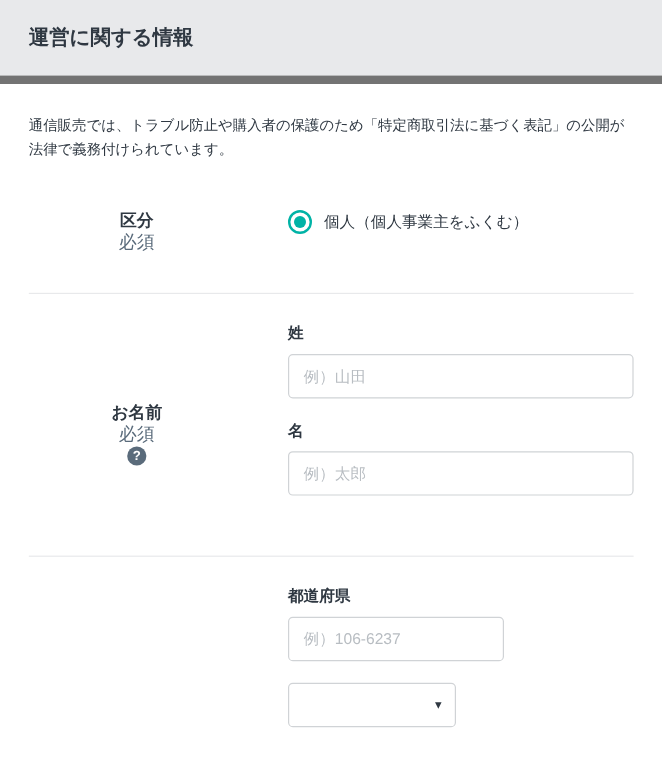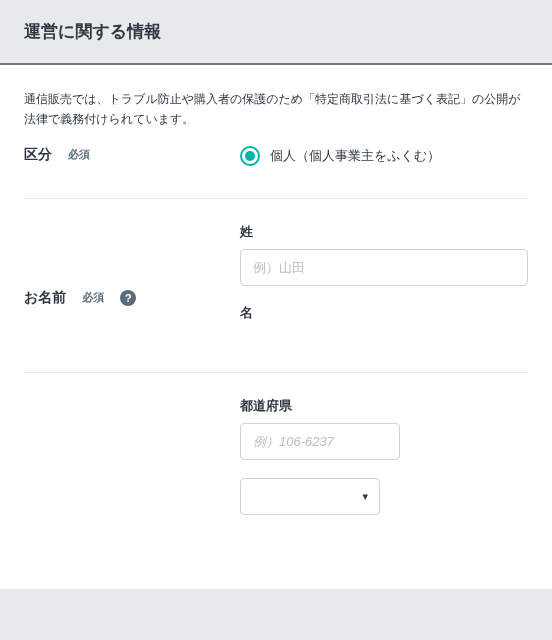--- a/index.html
+++ b/index.html
@@ -6,78 +6,80 @@
     body {
       font-family: -apple-system, BlinkMacSystemFont, "Segoe UI", "Hiragino Kaku Gothic ProN", Meiryo, sans-serif;
       background: #e8e9eb;
       width: 552px;
       height: 640px;
       overflow: hidden;
     }
     .header {
       background: #e8e9eb;
       padding: 20px 24px;
-      border-bottom: 2px solid #737373;
+      border-bottom: 7px solid #737373;
     }
     .header h1 {
       font-size: 17px;
       font-weight: 700;
       color: #2f3842;
     }
     .content {
       background: #fff;
       padding: 24px 24px;
     }
     .intro {
       font-size: 12px;
       color: #2f3842;
       line-height: 1.7;
-      margin-bottom: 16px;
+      margin-bottom: 40px;
     }
     .intro .bold {
       font-weight: 700;
     }
     .form-row {
       display: flex;
       align-items: flex-start;
       margin-bottom: 32px;
     }
     .form-label-col {
-      width: 216px;
+      width: 180px;
       flex-shrink: 0;
       display: flex;
       align-items: center;
-      gap: 16px;
+      gap: 0;
+      flex-direction: column;
     }
     .form-label {
       font-size: 14px;
       font-weight: 700;
       color: #2f3842;
     }
     .required-tag {
-      font-size: 11px;
+      font-size: 15px;
       color: #5a6b7b;
-      font-weight: 700;
+      font-weight: 400;
       text-align: center;
     }
     .help-icon {
       display: inline-flex;
       align-items: center;
       justify-content: center;
       width: 16px;
       height: 16px;
       background: #5a6b7b;
       color: #fff;
       border-radius: 50%;
       font-size: 11px;
       font-weight: 700;
       cursor: pointer;
     }
     .form-field-col {
       flex: 1;
+      margin-left: 36px;
     }
     .radio-group {
       display: flex;
       flex-direction: column;
       gap: 12px;
     }
     .radio-item {
       display: flex;
       align-items: center;
       gap: 10px;
@@ -126,22 +128,21 @@
       color: #000000;
       background: #fff;
     }
     .text-input::placeholder {
       color: #b8bdc2;
     }
     .field-block {
       margin-bottom: 18px;
     }
     .postal-input {
-      width: 160px;
-      font-style: italic;
+      width: 180px;
     }
     .select-wrap {
       width: 140px;
       position: relative;
     }
     .select {
       width: 100%;
       padding: 10px 12px;
       border: 1px solid #d0d3d6;
       border-radius: 4px;
@@ -199,20 +200,21 @@
       <span class="required-tag">必須</span>
       <span class="help-icon">?</span>
     </div>
     <div class="form-field-col">
       <div class="field-block">
         <div class="sub-label">姓</div>
         <input type="text" class="text-input" placeholder="例）山田" style="">
       </div>
       <div class="field-block">
         <div class="sub-label">名</div>
+        <input type="text" class="text-input" placeholder="例）太郎" style="">
       </div>
     </div>
   </div>
 
   <hr class="divider">
 
   <div class="form-row">
     <div class="form-label-col"></div>
     <div class="form-field-col">
       <div class="field-block">

